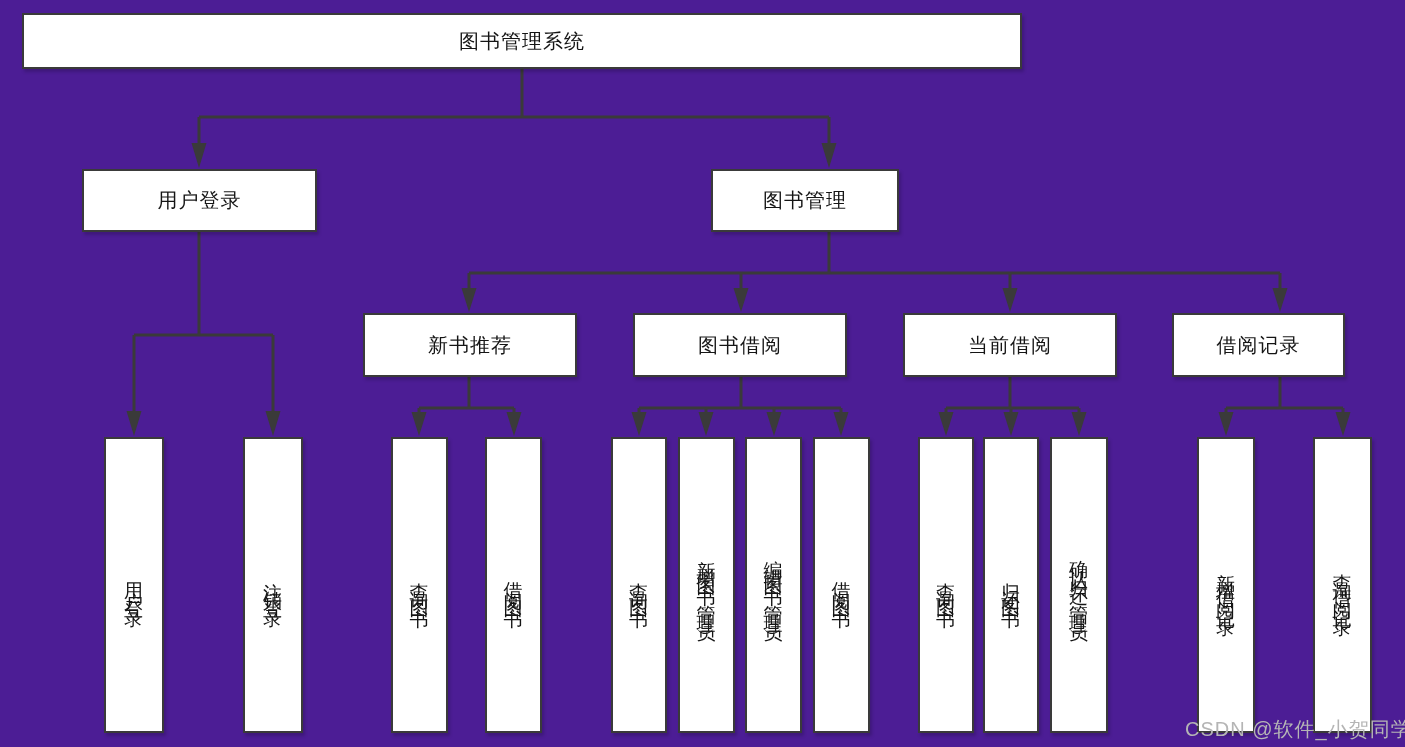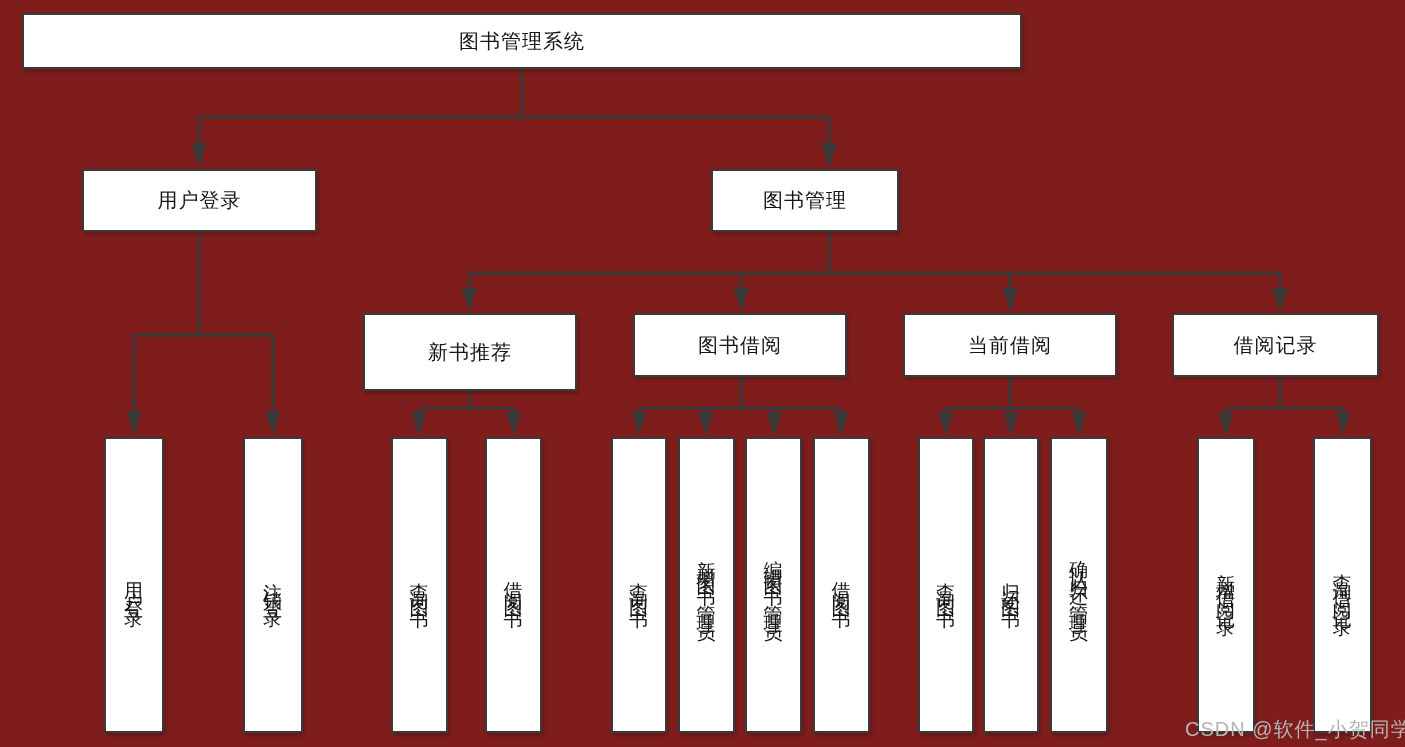--- a/index.html
+++ b/index.html
@@ -5,21 +5,21 @@
   html, body {
     margin: 0;
     padding: 0;
     background: #ffffff;
     font-family: "Liberation Sans", sans-serif;
   }
   #stage {
     position: relative;
     width: 1405px;
     height: 747px;
-    background: #7f1d1d;
+    background: #4c1d95;
     overflow: hidden;
   }
   #connectors {
     position: absolute;
     left: 0;
     top: 0;
     z-index: 1;
   }
   .node {
     position: absolute;
@@ -98,24 +98,24 @@
       <polygon points="1218.5,412 1233.5,412 1226,436"></polygon>
       <polygon points="1335.5,412 1350.5,412 1343,436"></polygon>
     </g>
   </svg>
 
   <div class="node" style="left:22px; top:13px; width:1000px; height:56px;">图书管理系统</div>
 
   <div class="node" style="left:82px; top:169px; width:235px; height:63px;">用户登录</div>
   <div class="node" style="left:711px; top:169px; width:188px; height:63px;">图书管理</div>
 
-  <div class="node" style="left:363px; top:313px; width:214px; height:78px;">新书推荐</div>
+  <div class="node" style="left:363px; top:313px; width:214px; height:64px;">新书推荐</div>
   <div class="node" style="left:903px; top:313px; width:214px; height:64px;">当前借阅</div>
   <div class="node" style="left:633px; top:313px; width:214px; height:64px;">图书借阅</div>
-  <div class="node" style="left:1172px; top:313px; width:207px; height:64px;">借阅记录</div>
+  <div class="node" style="left:1172px; top:313px; width:173px; height:64px;">借阅记录</div>
 
   <div class="node leaf" style="left:104px; top:437px; width:60px; height:296px;">用户登录</div>
   <div class="node leaf" style="left:243px; top:437px; width:60px; height:296px;">注销登录</div>
 
   <div class="node leaf" style="left:391px; top:437px; width:57px; height:296px;">查询图书</div>
   <div class="node leaf" style="left:485px; top:437px; width:57px; height:296px;">借阅图书</div>
 
   <div class="node leaf" style="left:611px; top:437px; width:56px; height:296px;">查询图书</div>
   <div class="node leaf" style="left:678px; top:437px; width:57px; height:296px;">新增图书（管理员）</div>
   <div class="node leaf" style="left:745px; top:437px; width:57px; height:296px;">编辑图书（管理员）</div>

